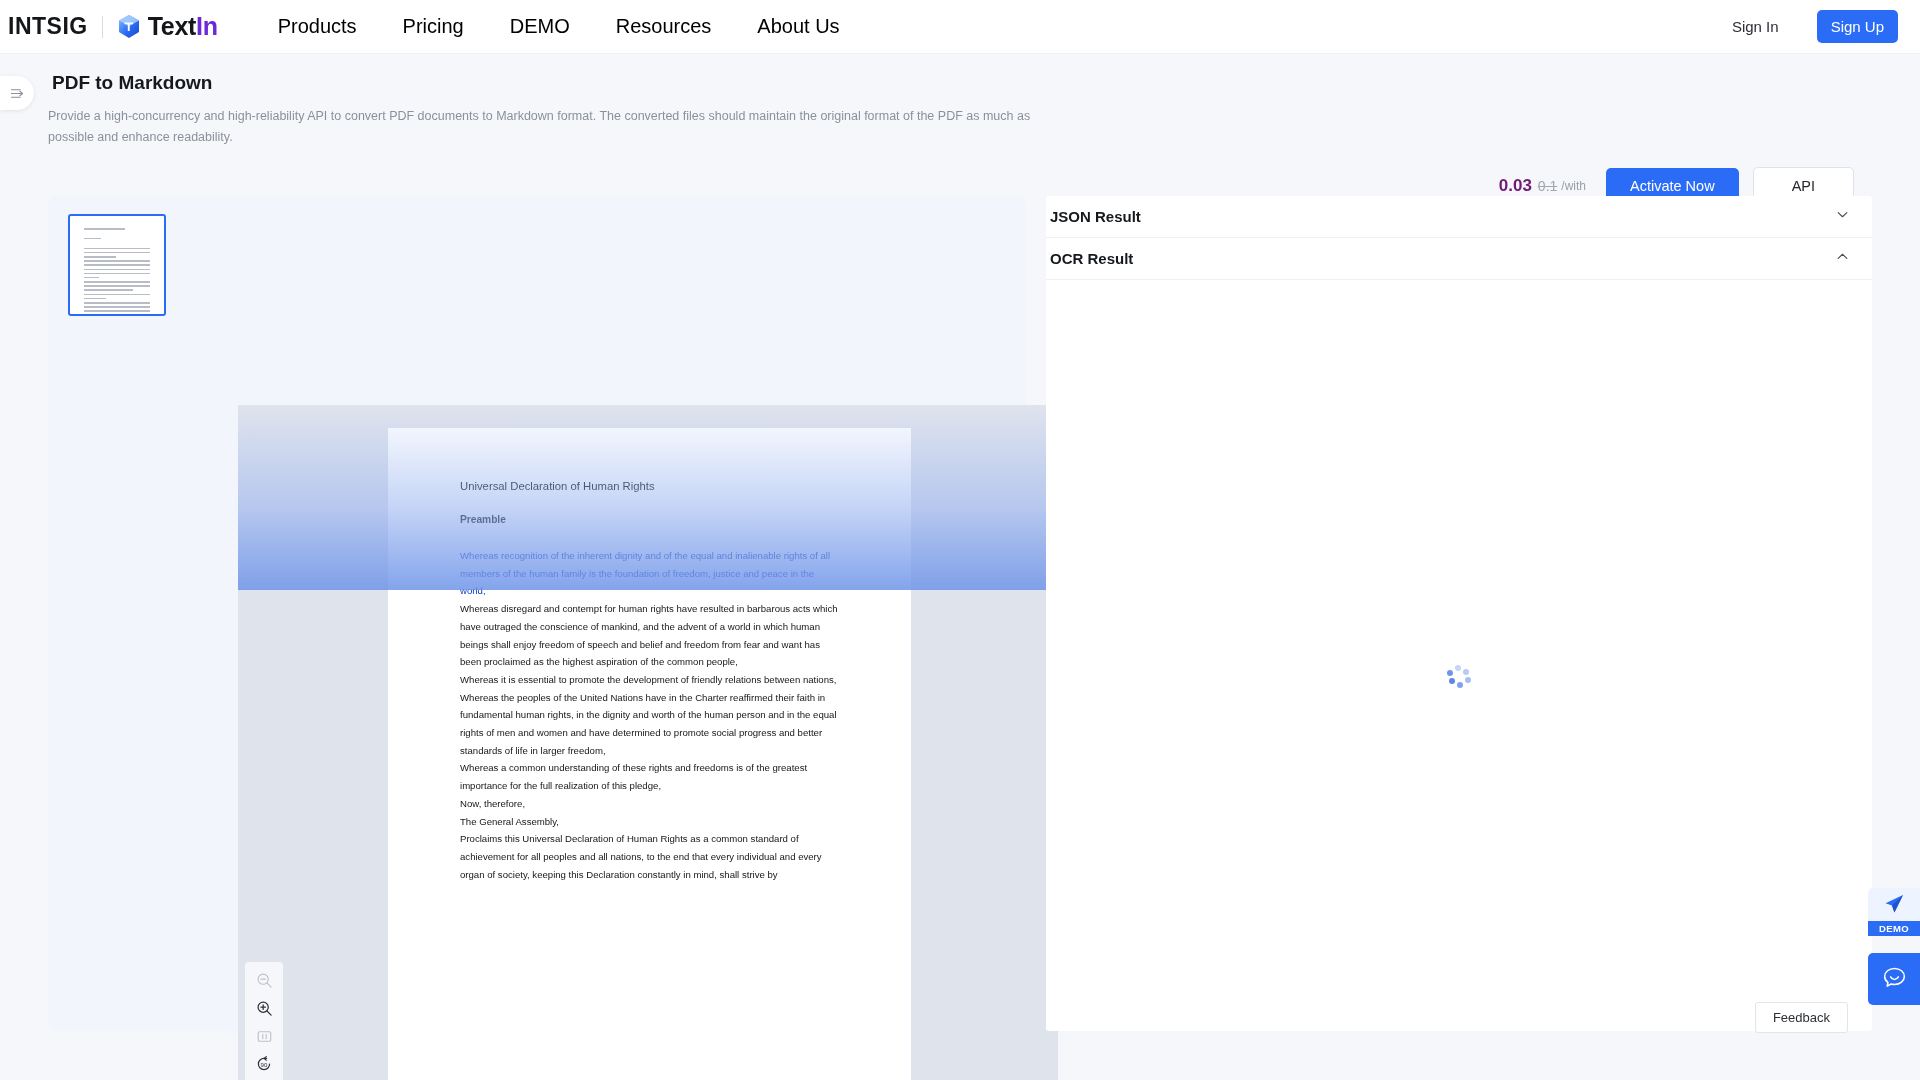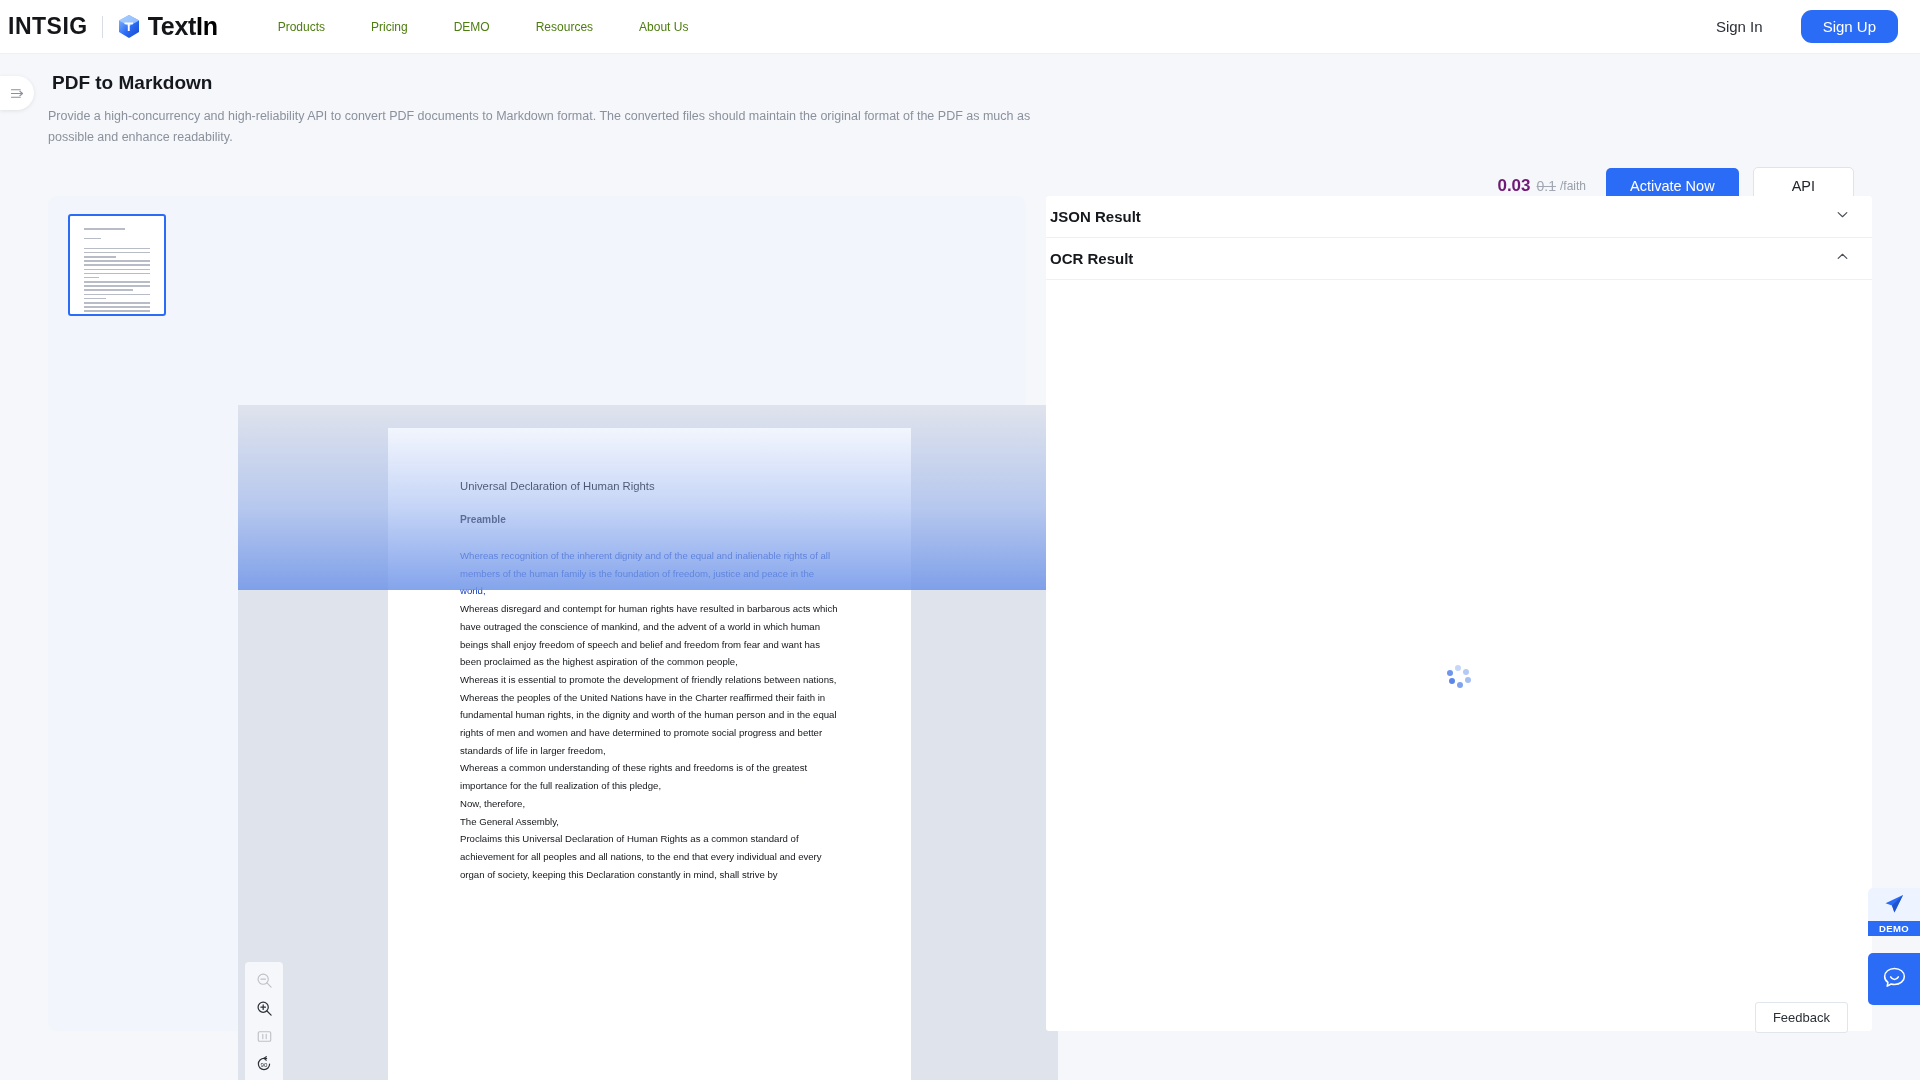--- a/index.html
+++ b/index.html
@@ -17,34 +17,34 @@
     border-bottom:1px solid #eef0f4;
   }
   .brand { display:flex; align-items:center; margin-left:8px; }
   .brand-intsig {
     font-size:23px; font-weight:bold; letter-spacing:0.5px;
     color:#14161a; font-family:"Liberation Sans", sans-serif;
   }
   .brand-sep { width:1px; height:22px; background:#d8dce3; margin:0 14px; }
   .brand-cube { width:24px; height:25px; margin-right:7px; }
   .brand-textin { font-size:25px; font-weight:bold; color:#14161a; letter-spacing:-0.3px; }
-  .brand-textin i { color:#000000; font-style:normal; }
+  .brand-textin i { color:#6d28d9; font-style:normal; }
 
   .navlinks { display:flex; align-items:center; margin-left:60px; }
   .navlink {
-    font-size:12px; color:#4d7c0f; margin-right:46px;
+    font-size:20px; color:#000000; margin-right:46px;
     cursor:pointer; white-space:nowrap;
   }
   .nav-right { position:absolute; right:22px; display:flex; align-items:center; }
   .signin {
     font-size:15px; color:#2b2f36; margin-right:38px; cursor:pointer;
   }
   .signup {
     background:#2b6cf6; color:#fff; font-size:15px;
-    padding:8px 22px; border-radius:11px; border:none; cursor:pointer;
+    padding:8px 14px; border-radius:5px; border:none; cursor:pointer;
   }
 
   
   .pagehead { position:absolute; top:54px; left:0; width:1920px; height:111px; }
   .sidebar-toggle {
     position:absolute; left:0px; top:22px; width:34px; height:34px;
     background:#fff; border-radius:0 17px 17px 0;
     box-shadow:0 1px 4px rgba(0,0,0,0.09);
     display:flex; align-items:center; justify-content:center; cursor:pointer;
   }
@@ -214,21 +214,21 @@
       <path d="M1.5 4 H11 M1.5 8 H13 M1.5 12 H11" stroke="#8b919c" stroke-width="1.1" fill="none" stroke-linecap="round"></path>
       <path d="M10.5 5.6 L13.4 8 L10.5 10.4" stroke="#8b919c" stroke-width="1.1" fill="none" stroke-linecap="round" stroke-linejoin="round"></path>
     </svg>
   </div>
   <div class="page-title">PDF to Markdown</div>
   <div class="page-desc">Provide a high-concurrency and high-reliability API to convert PDF documents to Markdown format. The converted files should maintain the original format of the PDF as much as possible and enhance readability.</div>
 
   <div class="price-row">
     <span class="price-now">0.03</span>
     <span class="price-old">0.1</span>
-    <span class="price-unit">/faith</span>
+    <span class="price-unit">/with</span>
     <button class="btn-activate">Activate Now</button>
     <button class="btn-api">API</button>
   </div>
 </div>
 
 <div class="left-card">
 
   <div class="thumbs">
     <div class="thumb">
       <div class="thumb-inner">

